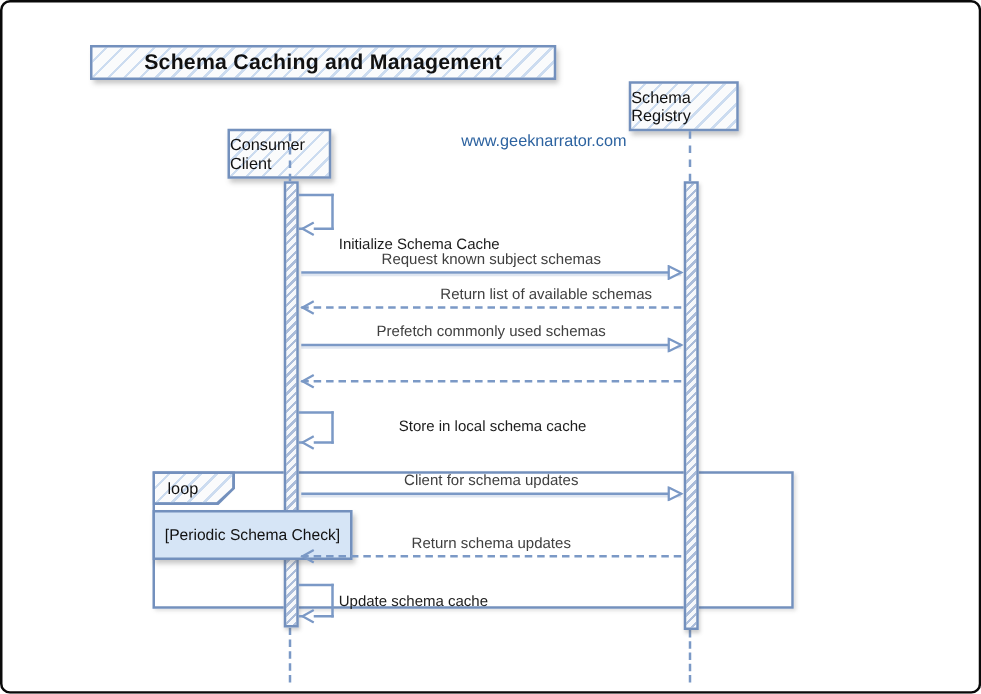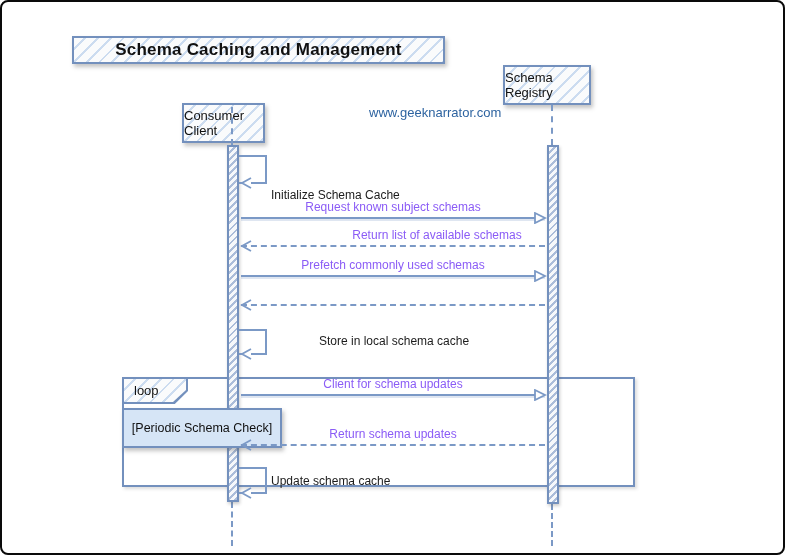--- a/index.html
+++ b/index.html
@@ -24,21 +24,21 @@
   .title-box{font-weight:bold;font-size:17px;letter-spacing:.2px;}
   .participant{font-size:13px;}
   .watermark{position:absolute;font-size:13px;color:#2d63a0;}
   .lifeline{position:absolute;width:0;border-left:2px dashed #7b99c6;}
   .activation{
     position:absolute;box-sizing:border-box;width:12px;border:2px solid #7390bd;
     box-shadow:1px 2px 3px rgba(90,90,90,.3);
   }
   .msg-label{
     position:absolute;left:237px;width:308px;text-align:center;
-    font-size:12px;color:#8b5cf6;white-space:nowrap;
+    font-size:12px;color:#404040;white-space:nowrap;
   }
   .msg-line{position:absolute;left:239px;width:304px;height:0;}
   .msg-line.solid{border-top:2px solid #7b99c6;box-shadow:0 2px 0 rgba(140,165,205,.28);}
   .msg-line.dashed{border-top:2px dashed #7b99c6;}
   .arrowhead{position:absolute;width:14px;height:12px;}
   .self-msg{
     position:absolute;left:237px;width:28px;box-sizing:border-box;
     border:2px solid #7b99c6;border-left:none;
   }
   .self-label{

